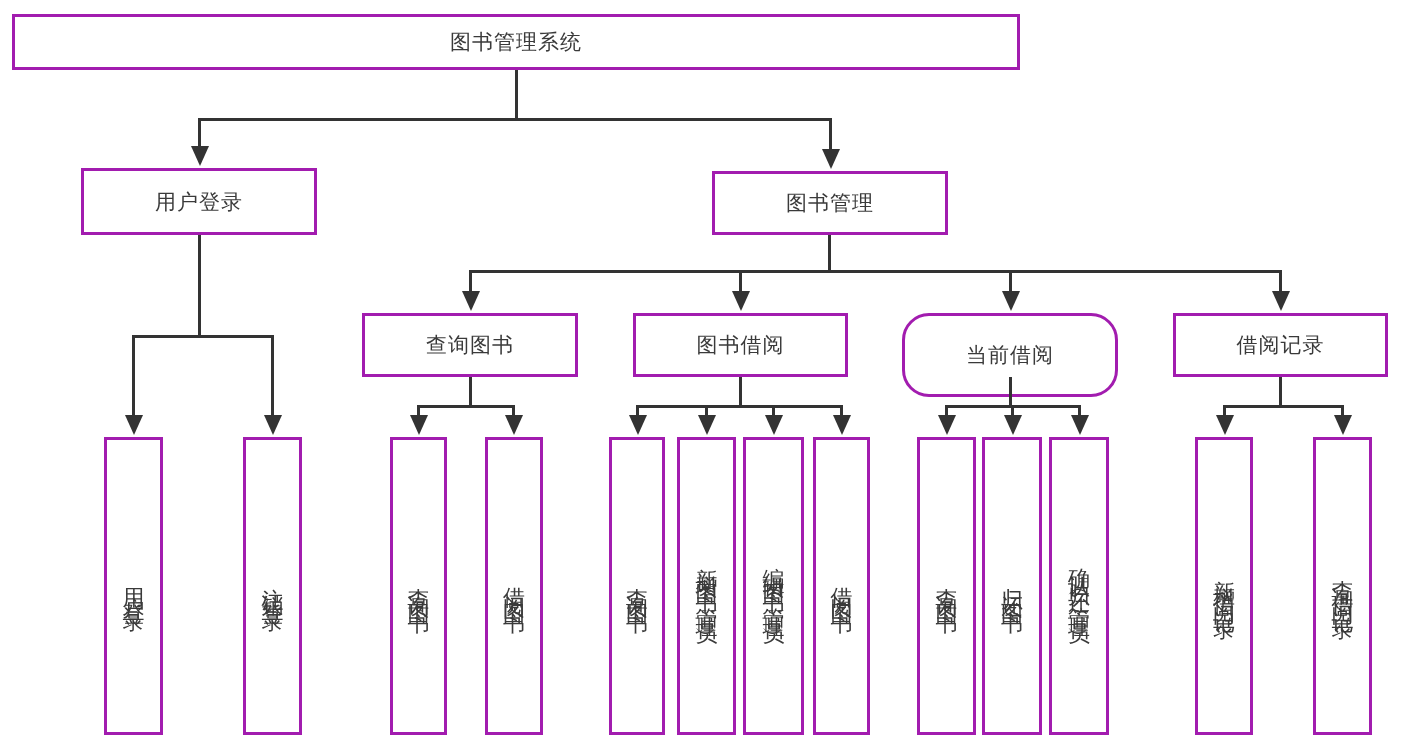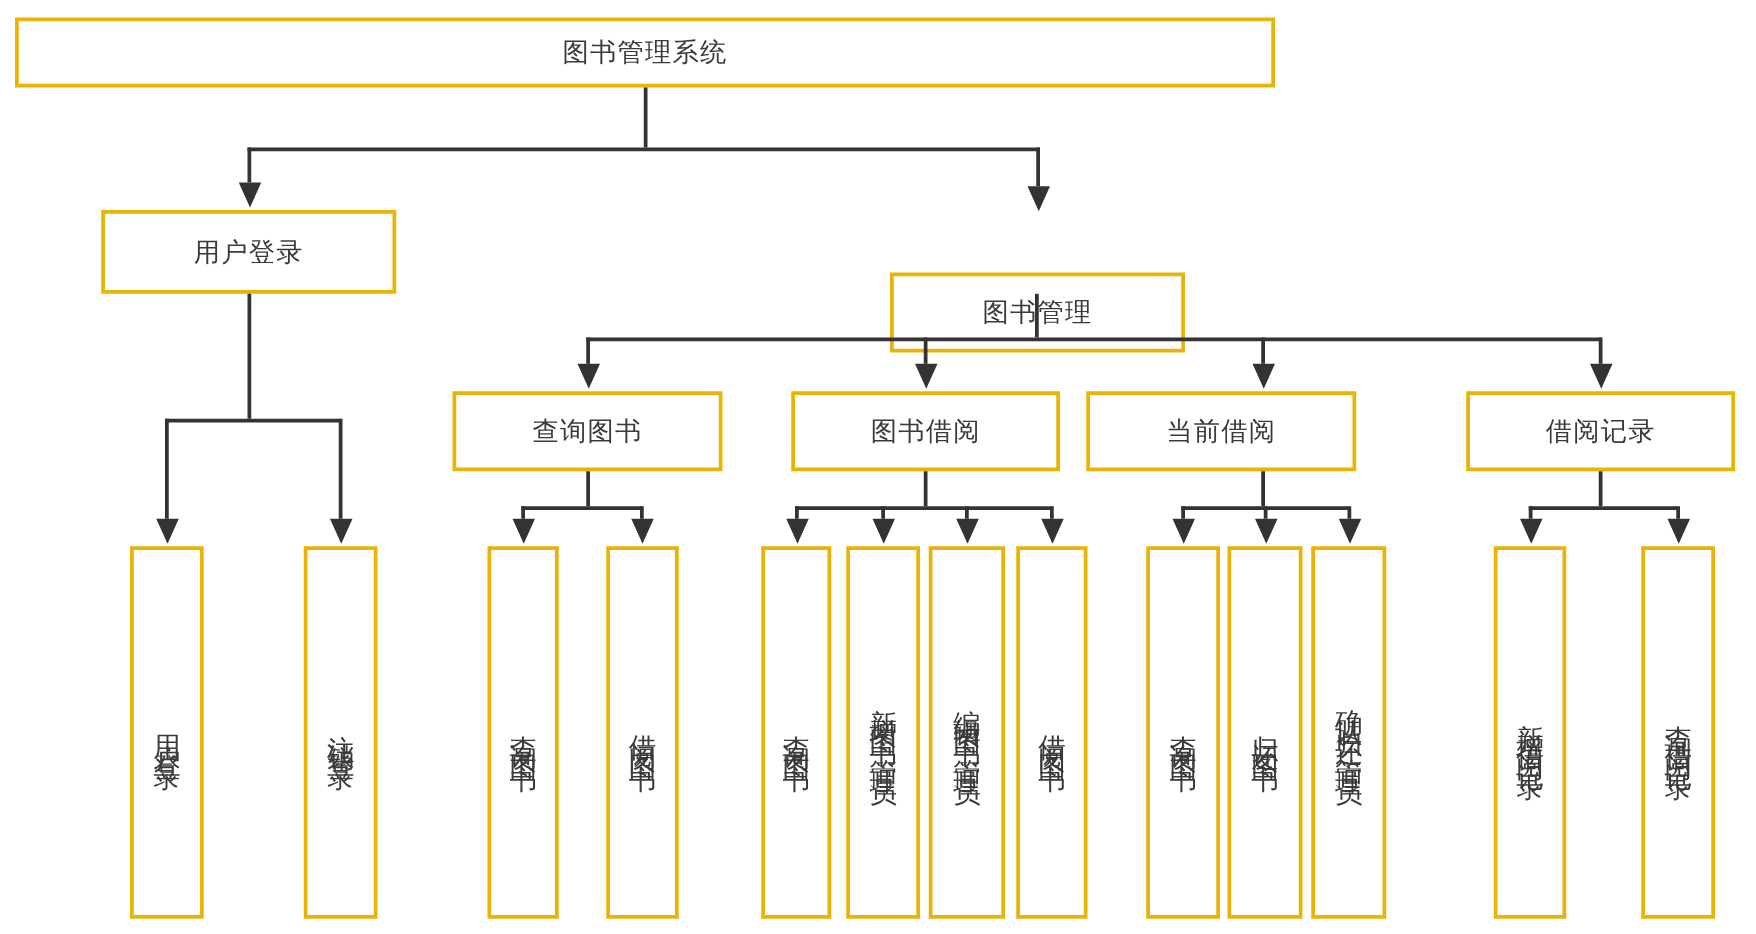--- a/index.html
+++ b/index.html
@@ -6,21 +6,21 @@
   .canvas {
     position:relative;
     width:1405px; height:747px;
     background:#ffffff;
     font-family:"Liberation Sans", sans-serif;
     overflow:hidden;
   }
   .box {
     position:absolute;
     box-sizing:border-box;
-    border:3px solid #eab308;
+    border:3px solid #a21caf;
     background:#ffffff;
     display:flex;
     align-items:center;
     justify-content:center;
     color:#3a3a3a;
   }
   .hlabel { font-size:21px; letter-spacing:1px; white-space:nowrap; }
   .vtext {
     writing-mode:vertical-rl;
     text-orientation:mixed;
@@ -64,21 +64,21 @@
   </div>
 
   <div class="vline" style="left:515px;top:70px;height:48px;"></div>
   <div class="hline" style="left:198px;top:118px;width:634px;"></div>
   <div class="arrow" style="left:198px;top:118px;height:28px;"></div>
   <div class="arrow" style="left:829px;top:118px;height:31px;"></div>
 
   <div class="box" style="left:81px;top:168px;width:236px;height:67px;">
     <span class="hlabel">用户登录</span>
   </div>
-  <div class="box" style="left:712px;top:171px;width:236px;height:64px;margin-top:47px;">
+  <div class="box" style="left:712px;top:171px;width:236px;height:64px;">
     <span class="hlabel">图书管理</span>
   </div>
 
   <div class="vline" style="left:198px;top:235px;height:100px;"></div>
   <div class="hline" style="left:132px;top:335px;width:141px;"></div>
   <div class="arrow" style="left:132px;top:335px;height:80px;"></div>
   <div class="arrow" style="left:271px;top:335px;height:80px;"></div>
 
   <div class="vline" style="left:828px;top:235px;height:35px;"></div>
   <div class="hline" style="left:469px;top:270px;width:812px;"></div>
@@ -86,21 +86,21 @@
   <div class="arrow" style="left:739px;top:270px;height:21px;"></div>
   <div class="arrow" style="left:1009px;top:270px;height:21px;"></div>
   <div class="arrow" style="left:1279px;top:270px;height:21px;"></div>
 
   <div class="box" style="left:362px;top:313px;width:216px;height:64px;">
     <span class="hlabel">查询图书</span>
   </div>
   <div class="box" style="left:633px;top:313px;width:215px;height:64px;">
     <span class="hlabel">图书借阅</span>
   </div>
-  <div class="box" style="left:869px;top:313px;width:216px;height:64px;">
+  <div class="box" style="left:902px;top:313px;width:216px;height:84px;border-radius:27px;">
     <span class="hlabel">当前借阅</span>
   </div>
   <div class="box" style="left:1173px;top:313px;width:215px;height:64px;">
     <span class="hlabel">借阅记录</span>
   </div>
 
   <div class="vline" style="left:469px;top:377px;height:28px;"></div>
   <div class="hline" style="left:417px;top:405px;width:97px;"></div>
   <div class="arrow" style="left:417px;top:405px;height:10px;"></div>
   <div class="arrow" style="left:512px;top:405px;height:10px;"></div>

